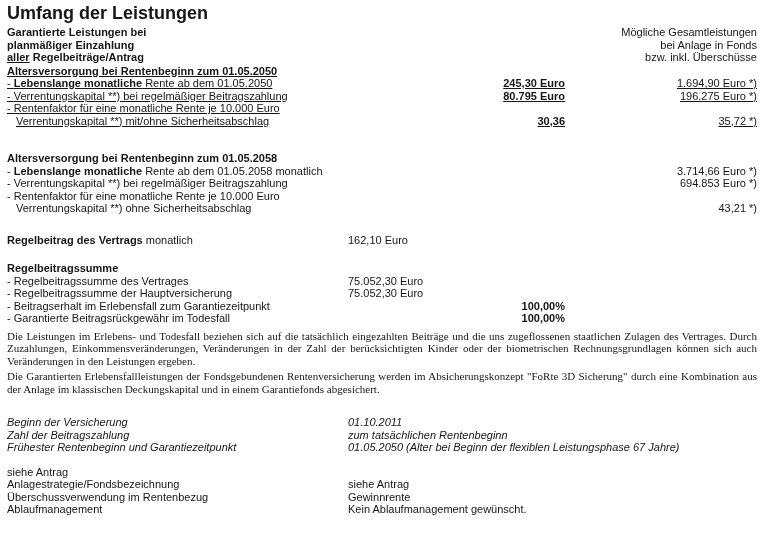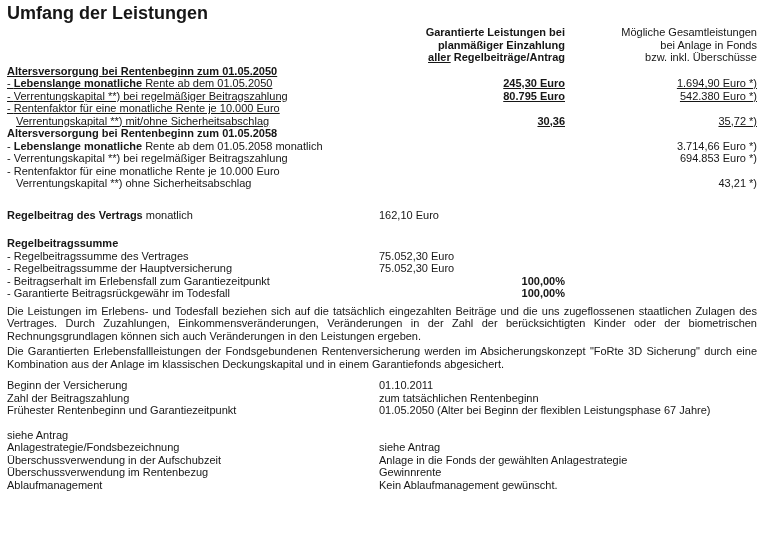--- a/index.html
+++ b/index.html
@@ -14,36 +14,36 @@
   .u { text-decoration:underline; }
   .title { font-size:18px; line-height:14px; font-weight:bold; margin:0; }
 
   .row { display:flex; }
   .lblflex { flex:1; min-width:0; }
   .v1 { width:160px; text-align:right; white-space:nowrap; flex-shrink:0; }
   .v2 { width:192px; text-align:right; white-space:nowrap; flex-shrink:0; }
   .cont { padding-left:9px; }
 
   .hdr-row { display:flex; margin-top:6px; }
-  .hdr1 { flex:1; text-align:right; font-weight:bold; }
+  .hdr1 { flex:1; font-weight:bold; }
   .hdr2 { width:192px; text-align:right; flex-shrink:0; }
 
   .sec { margin-top:1px;text-decoration:underline; }
-  .sec2 { }
+  .sec2 { margin-top:25px; }
   .sec-head { font-weight:bold; }
 
-  .midrow { display:flex;gap:31px; }
+  .midrow { display:flex; }
   .lbl341 { width:341px; flex-shrink:0; }
   .regular-premium { margin-top:19px; }
   .premium-sum { margin-top:16px; }
 
-  .paras { margin-top:5px; }
+  .paras { margin-top:5px;font-family:Liberation Serif, serif; }
   .para { text-align:justify; margin:0 0 3px 0; }
 
-  .details1 { margin-top:9px; }
+  .details1 { margin-top:21px;font-style:italic; }
   .details2 { margin-top:12px; }
 </style>
 </head>
 <body>
 
 <div class="page">
 
   <div class="title">Umfang der Leistungen</div>
 
   <div class="hdr-row">
@@ -62,21 +62,21 @@
   <div class="sec">
     <div class="sec-head">Altersversorgung bei Rentenbeginn zum 01.05.2050</div>
     <div class="row">
       <span class="lblflex"><span>- </span><span class="b">Lebenslange monatliche</span><span> Rente ab dem 01.05.2050</span></span>
       <span class="v1 b">245,30 Euro</span>
       <span class="v2">1.694,90 Euro *)</span>
     </div>
     <div class="row">
       <span class="lblflex"><span>- </span><span>Verrentungskapital **) bei regelmäßiger Beitragszahlung</span></span>
       <span class="v1 b">80.795 Euro</span>
-      <span class="v2">542.380 Euro *)</span>
+      <span class="v2">196.275 Euro *)</span>
     </div>
     <div class="row">
       <span class="lblflex"><span>- </span><span>Rentenfaktor für eine monatliche Rente je 10.000 Euro</span></span>
       <span class="v1 b"></span>
       <span class="v2"></span>
     </div>
     <div class="row">
       <span class="lblflex cont"><span>Verrentungskapital **) mit/ohne Sicherheitsabschlag</span></span>
       <span class="v1 b">30,36</span>
       <span class="v2">35,72 *)</span>
@@ -156,24 +156,20 @@
 
   <div class="details2">
     <div class="midrow">
       <span>siehe Antrag</span>
     </div>
     <div class="midrow">
       <span class="lbl341">Anlagestrategie/Fondsbezeichnung</span>
       <span>siehe Antrag</span>
     </div>
     <div class="midrow">
-      <span class="lbl341">Überschussverwendung in der Aufschubzeit</span>
-      <span>Anlage in die Fonds der gewählten Anlagestrategie</span>
-    </div>
-    <div class="midrow">
       <span class="lbl341">Überschussverwendung im Rentenbezug</span>
       <span>Gewinnrente</span>
     </div>
     <div class="midrow">
       <span class="lbl341">Ablaufmanagement</span>
       <span>Kein Ablaufmanagement gewünscht.</span>
     </div>
   </div>
 
 </div>

